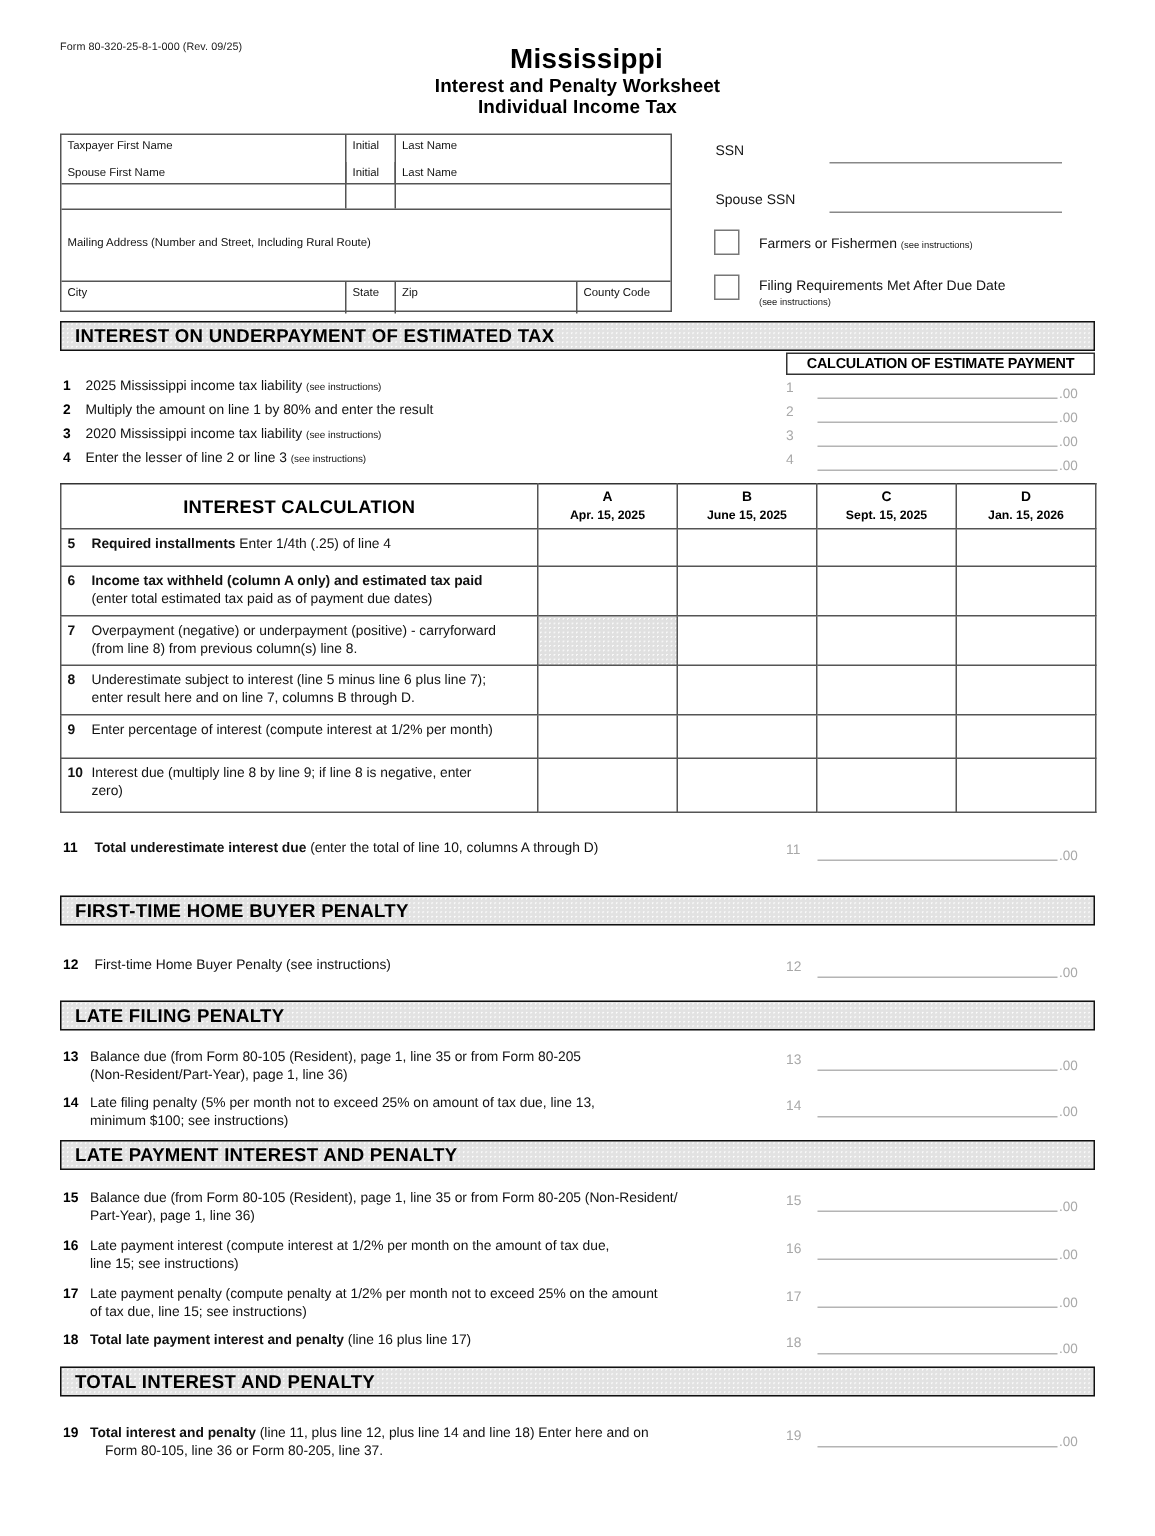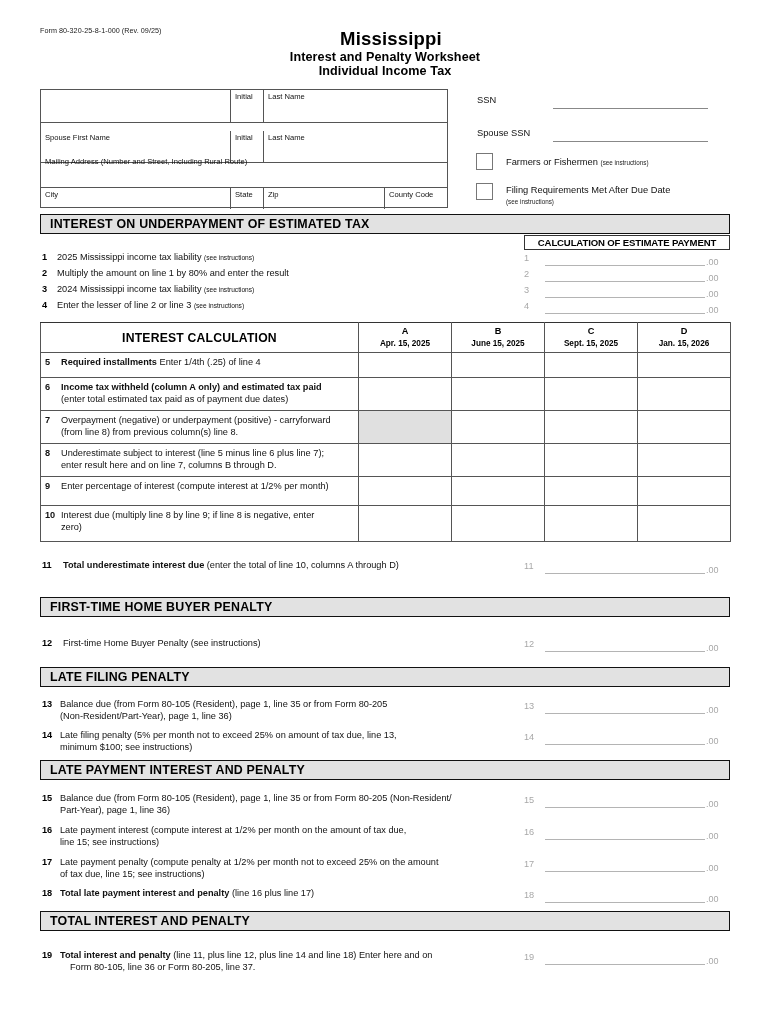--- a/index.html
+++ b/index.html
@@ -57,21 +57,21 @@
     border: 1px solid #555;
     box-sizing: border-box;
   }
   .info-row {
     position: absolute;
     left: 0;
     width: 100%;
     box-sizing: border-box;
   }
   .r1 { top: 0;   height: 33px; border-bottom: 1px solid #555; }
-  .r2 { top: 41px; height: 32px; border-bottom: 1px solid #555; }
+  .r2 { top: 18px; height: 32px; border-bottom: 1px solid #555; }
   .r3 { top: 65px; height: 33px; border-bottom: 1px solid #555; }
   .r4 { top: 98px; height: 21px; }
   .cell {
     position: absolute;
     top: 0; height: 100%;
     box-sizing: border-box;
     padding: 2px 0 0 4px;
     font-size: 7.6px;
     color: #111;
     white-space: nowrap;
@@ -237,20 +237,21 @@
   <div class="form-no">Form 80-320-25-8-1-000 (Rev. 09/25)</div>
 
   <div class="title-block">
     <div class="title-main">Mississippi</div>
     <div class="title-sub">Interest and Penalty Worksheet</div>
     <div class="title-sub">Individual Income Tax</div>
   </div>
 
   <div class="info-box">
     <div class="info-row r1">
+      <div class="cell" style="left:0; width:189px;">Taxpayer First Name</div>
       <div class="cell vline" style="left:189px; width:33px;">Initial</div>
       <div class="cell vline" style="left:222px; width:184px;">Last Name</div>
     </div>
     <div class="info-row r2">
       <div class="cell" style="left:0; width:189px;">Spouse First Name</div>
       <div class="cell vline" style="left:189px; width:33px;">Initial</div>
       <div class="cell vline" style="left:222px; width:184px;">Last Name</div>
     </div>
     <div class="info-row r4">
       <div class="cell" style="left:0; width:189px;">City</div>
@@ -296,21 +297,21 @@
   <div class="li-num" style="left:42px; top:268px;">2</div>
   <div class="li-txt" style="left:57px; top:268px; width:450px;">
     <span>Multiply the amount on line 1 by 80% and enter the result</span><span class="si"></span>
   </div>
   <div class="amt-num" style="left:524px; top:269px;">2</div>
   <div class="amt-line" style="left:545px; top:281px; width:160px;"></div>
   <div class="amt-cents" style="left:706px; top:273px;">.00</div>
 
   <div class="li-num" style="left:42px; top:284px;">3</div>
   <div class="li-txt" style="left:57px; top:284px; width:450px;">
-    <span>2024 Mississippi income tax liability </span><span class="si">(see instructions)</span>
+    <span>2020 Mississippi income tax liability </span><span class="si">(see instructions)</span>
   </div>
   <div class="amt-num" style="left:524px; top:285px;">3</div>
   <div class="amt-line" style="left:545px; top:297px; width:160px;"></div>
   <div class="amt-cents" style="left:706px; top:289px;">.00</div>
 
   <div class="li-num" style="left:42px; top:300px;">4</div>
   <div class="li-txt" style="left:57px; top:300px; width:450px;">
     <span>Enter the lesser of line 2 or line 3 </span><span class="si">(see instructions)</span>
   </div>
   <div class="amt-num" style="left:524px; top:301px;">4</div>

